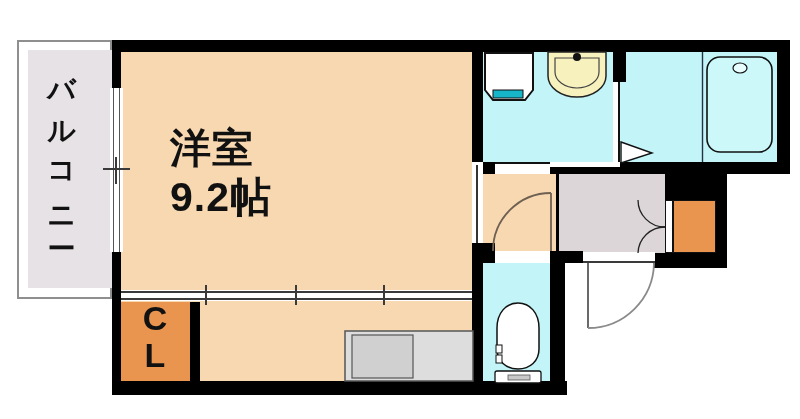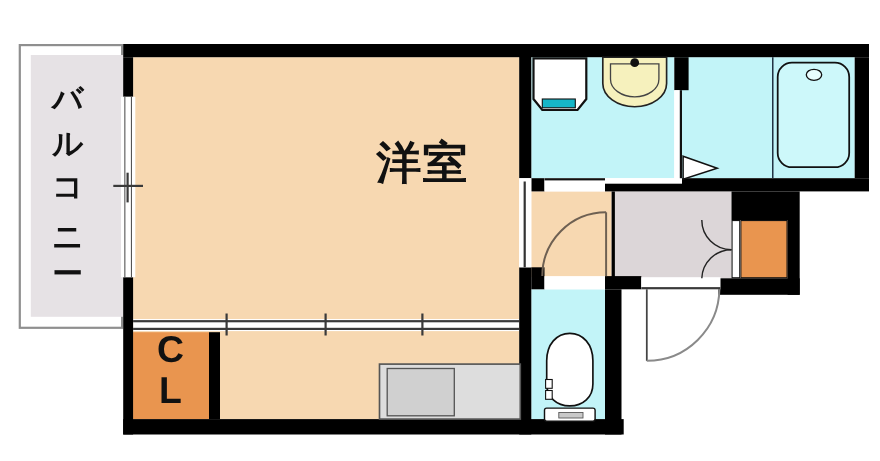--- a/index.html
+++ b/index.html
@@ -10,21 +10,21 @@
   .room-floor{background:var(--room-floor,#F7D8B1);}
   .wet-floor{background:var(--wet-area-floor,#C2F4F8);}
   .entry-floor{background:var(--entry-floor,#DCD6D8);}
   .closet-fill{background:var(--closet-fill,#E9954F);}
   .storage-fill{background:var(--storage-fill,#E9954F);}
   .white{background:#fff;}
   .thinline{position:absolute;background:#3a3a3a;}
   .label{position:absolute;color:#111;font-weight:bold;}
   #balcony-label{left:44px;top:58px;writing-mode:vertical-rl;text-orientation:mixed;
                  font-size:28px;line-height:34px;letter-spacing:12px;}
-  #room-label{left:170px;top:124px;width:256px;text-align:right;
+  #room-label{left:170px;top:124px;width:256px;text-align:left;
               font-size:41px;line-height:49px;letter-spacing:1px;}
   #closet-label{left:121px;top:300px;width:68px;text-align:center;
                 font-size:34px;line-height:37px;}
   #closet-label span{display:block;}
   svg.overlay{position:absolute;left:0;top:0;pointer-events:none;}
 </style>
 </head>
 <body>
 
 <div class="plan">
@@ -118,19 +118,20 @@
     <line x1="588" y1="263" x2="588" y2="328" stroke="#444" stroke-width="1.6"></line>
     <path d="M588,328 A66,66 0 0 0 654,263" fill="none" stroke="#8a8a8a" stroke-width="1.8"></path>
 
     <path d="M638,200 A27,27 0 0 0 665,227" fill="none" stroke="#222" stroke-width="1.3"></path>
     <path d="M638,253 A27,27 0 0 1 665,227" fill="none" stroke="#222" stroke-width="1.3"></path>
   </svg>
 
   <div class="label" id="balcony-label">バルコニー</div>
   <div class="label" id="room-label">
     <div>洋室</div>
+    <div>9.2帖</div>
   </div>
   <div class="label" id="closet-label">
     <span>C</span>
     <span>L</span>
   </div>
 
 </div>
 
 </body></html>

